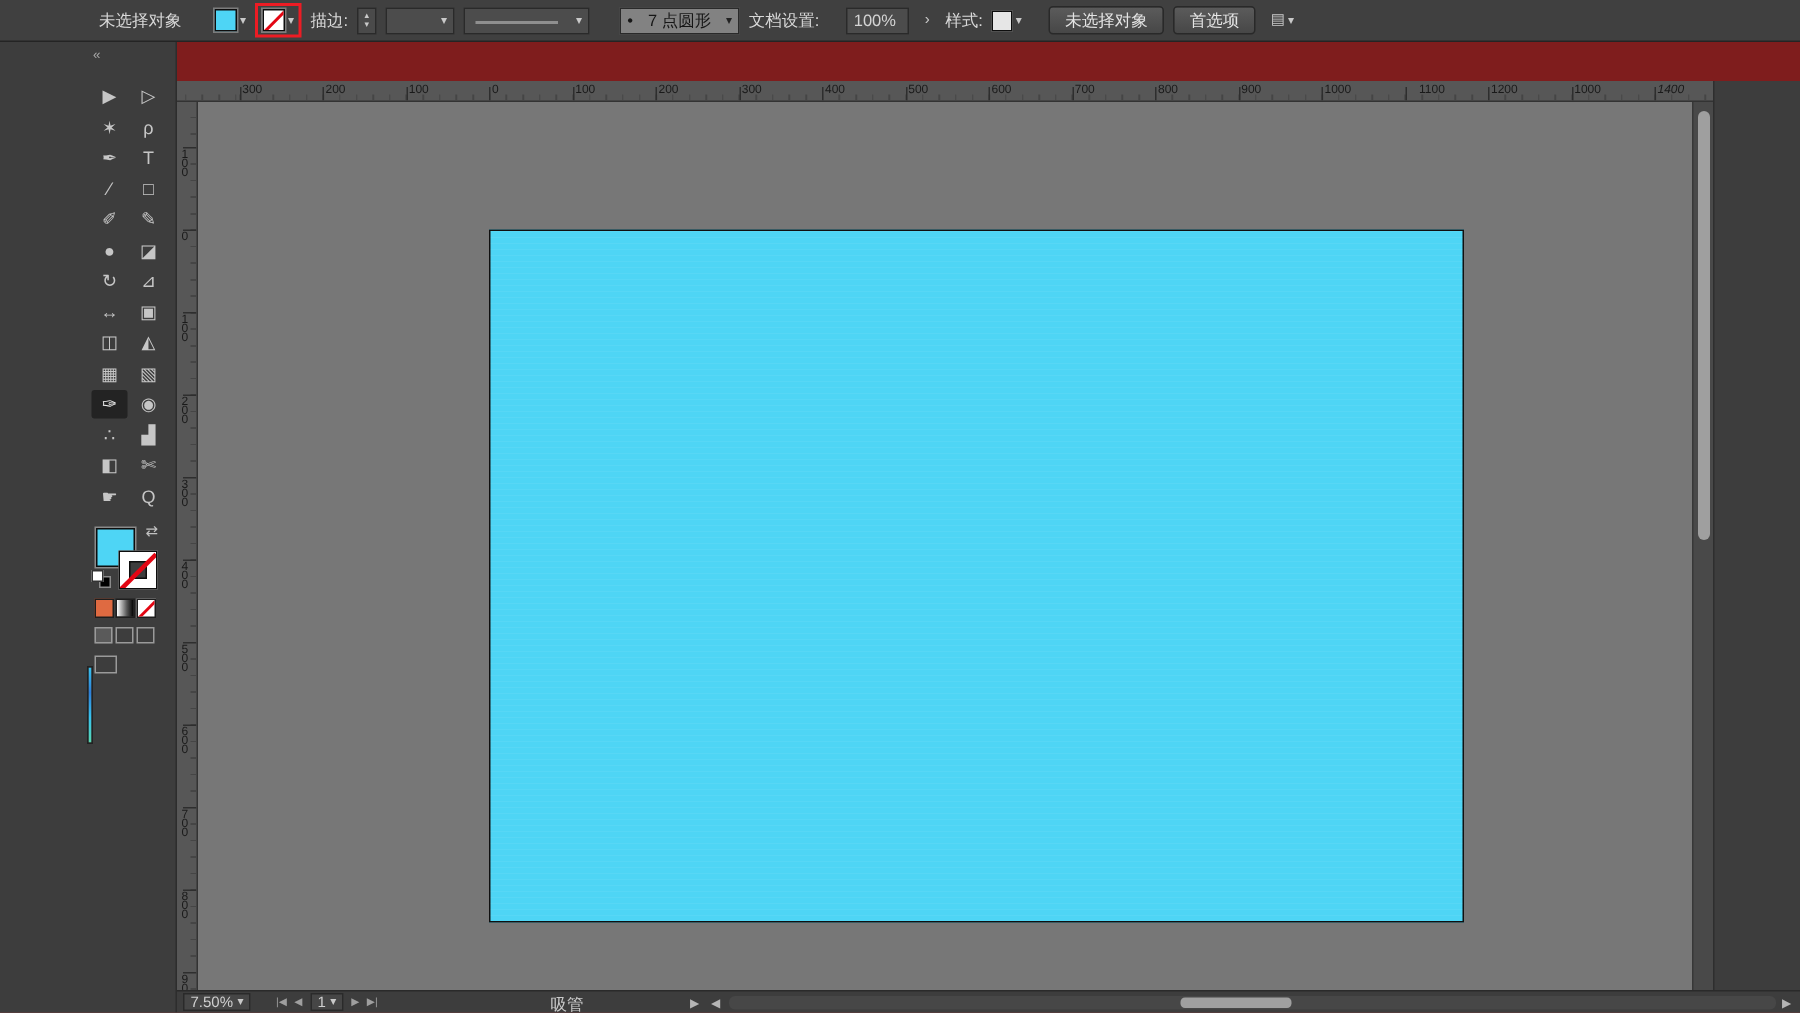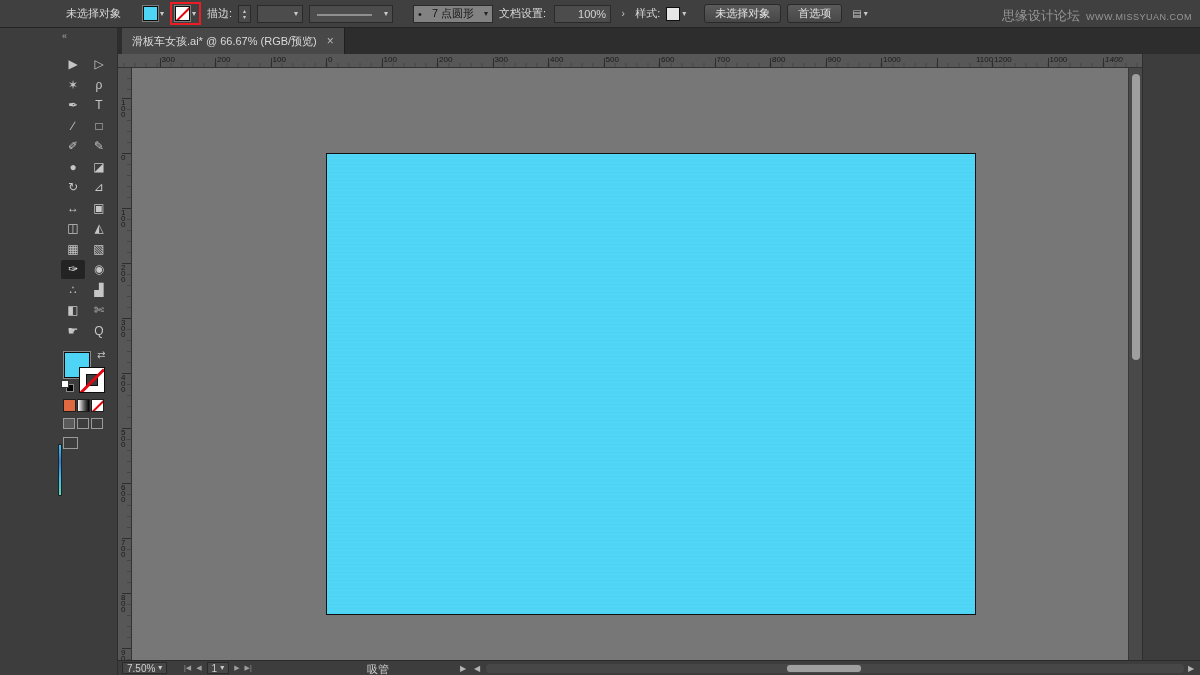--- a/index.html
+++ b/index.html
@@ -21,21 +21,21 @@
   .dd-arrow.dark { color:#222; }
   .red-box { border:2px solid var(--annotation_red); padding:2px 3px; display:flex; align-items:center; }
   .stepper { width:13px; height:18px; background:#4a4a4a; border:1px solid #2a2a2a; display:flex; flex-direction:column;
     align-items:center; justify-content:center; font-size:6px; line-height:6px; color:#c9c9c9; }
   .field { height:18px; background:#4c4c4c; border:1px solid #2a2a2a; display:flex; align-items:center; padding:0 4px; }
   .weight-dd { width:46px; justify-content:flex-end; }
   .profile-dd { width:84px; justify-content:flex-end; position:relative; }
   .profile-dd::before { content:""; position:absolute; left:7px; right:20px; top:8px; height:2px; background:#8f8f8f; }
   .brush-dd { width:80px; background:#828282; color:#161616; justify-content:space-between; margin-left:14px; }
   .brush-dd .txt { font-size:11px; }
-  .opacity-field { width:57px; justify-content:flex-end; margin-left:2px; }
+  .opacity-field { width:42px; justify-content:flex-start; margin-left:12px; }
   .chev-btn { width:12px; height:18px; display:flex; align-items:center; justify-content:center; color:#c9c9c9; font-size:10px; }
   .style-swatch { width:14px; height:14px; background:#e6e6e6; border:1px solid #0e0e0e; }
   .bar-btn { height:19px; padding:0 10px; background:linear-gradient(#5b5b5b,#474747); border:1px solid #292929;
     border-radius:3px; color:#e4e4e4; font-size:11px; font-family:inherit; display:flex; align-items:center; white-space:nowrap; }
   .doc-setup { margin-left:12px; }
   .panel-menu { display:flex; align-items:center; gap:2px; color:#c9c9c9; margin-left:4px; font-size:10px; }
   .watermark { position:absolute; right:8px; top:7px; color:#969696; display:flex; align-items:baseline; gap:6px; }
   .wm-cn { font-size:13px; }
   .wm-url { font-size:9px; letter-spacing:0.5px; }
 
@@ -161,32 +161,22 @@
     </div>
 
     <button class="bar-btn doc-setup">未选择对象</button>
     <button class="bar-btn">首选项</button>
 
     <div class="panel-menu">
       <span>▤</span>
       <span class="dd-arrow">▾</span>
     </div>
 
-    <div class="watermark">
-      <span class="wm-cn">思缘设计论坛</span>
-      <span class="wm-url">WWW.MISSYUAN.COM</span>
-    </div>
-  </div>
-
-  <div class="tab-bar">
-    <div class="doc-tab">
-      <span>滑板车女孩.ai* @ 66.67% (RGB/预览)</span>
-      <span class="tab-close">×</span>
-    </div>
-  </div>
+  </div>
+
 
   <div class="left-dock"></div>
   <div class="tb-header">«</div>
   <div class="tool-grid">
       <div class="tool">▶</div>
       <div class="tool">▷</div>
       <div class="tool">✶</div>
       <div class="tool">ρ</div>
       <div class="tool">✒</div>
       <div class="tool">T</div>
@@ -261,21 +251,21 @@
       <span class="h-num" style="left: 543px;">600</span>
       <div class="h-tick" style="left: 596.5px;"></div>
       <span class="h-num" style="left: 598.5px;">700</span>
       <div class="h-tick" style="left: 652px;"></div>
       <span class="h-num" style="left: 654px;">800</span>
       <div class="h-tick" style="left: 707.5px;"></div>
       <span class="h-num" style="left: 709.5px;">900</span>
       <div class="h-tick" style="left: 763px;"></div>
       <span class="h-num" style="left: 765px;">1000</span>
       <div class="h-tick" style="left: 818.5px;"></div>
-      <span class="h-num" style="left: 858px;">1100</span>
+      <span class="h-num" style="left: 828px;">1100</span>
       <div class="h-tick" style="left: 874px;"></div>
       <span class="h-num" style="left: 876px;">1200</span>
       <div class="h-tick" style="left: 929.5px;"></div>
       <span class="h-num" style="left: 931.5px;">1000</span>
       <div class="h-tick" style="left: 985px;"></div>
       <span class="h-num" style="left: 987px; font-style: italic;">1400</span>
     </div>
   <div class="v-ruler">
       <div class="v-minor"></div>
       <div class="v-tick" style="top: 30px;"></div>

